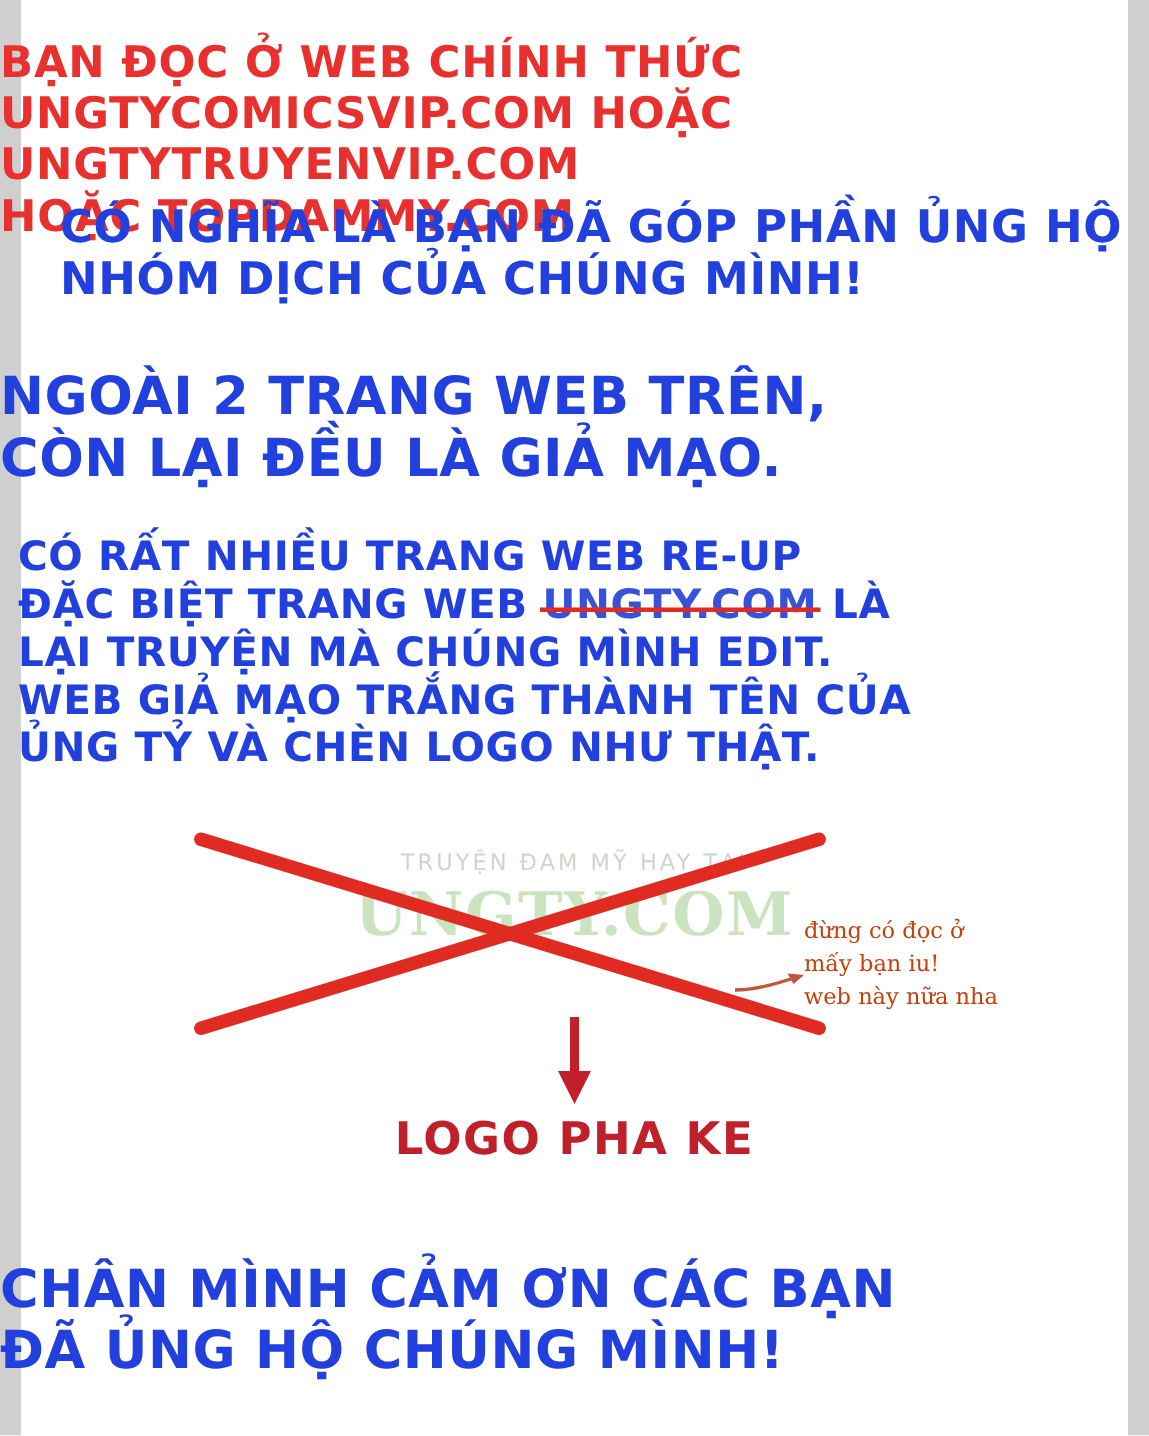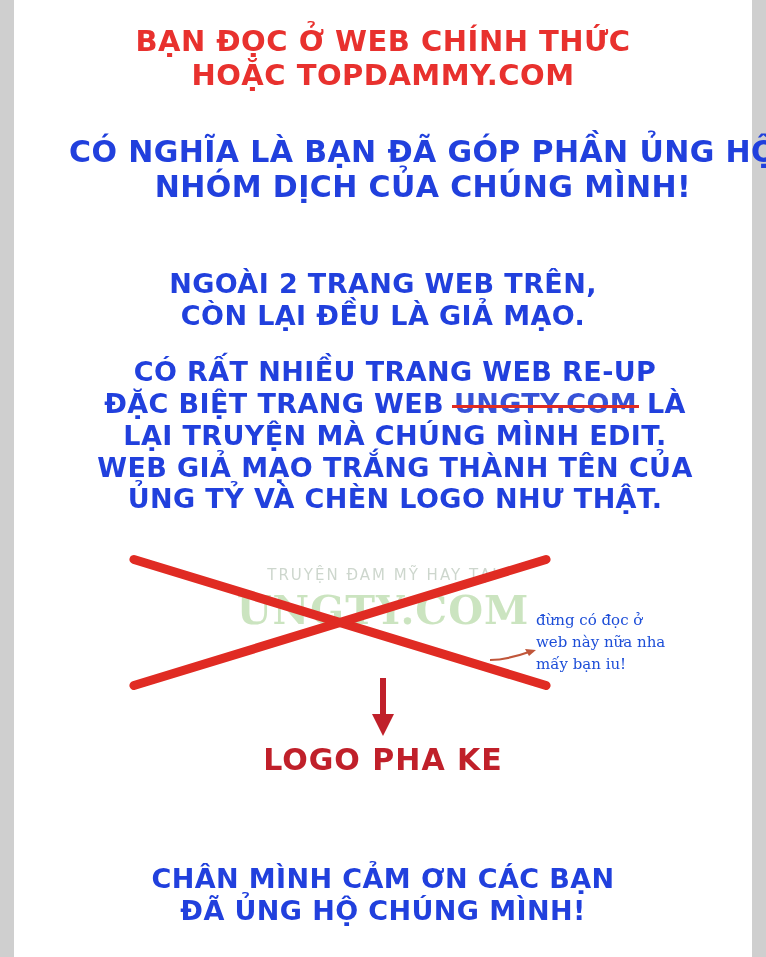--- a/index.html
+++ b/index.html
@@ -26,41 +26,41 @@
     bottom: 0;
     width: 14px;
     background: #cfcfcf;
   }
   .edge.left { left: 0; }
   .edge.right { right: 0; }
 
   .block {
     position: absolute;
     width: 100%;
-    text-align: center;
+    text-align: left;
     line-height: 1.18;
   }
 
   .red-head {
     color: #e8312e;
     font-family: "DejaVu Sans", sans-serif;
     font-weight: bold;
     letter-spacing: 0.5px;
   }
   .red-head .l1 { font-size: 29px; }
   .red-head .l2 { font-size: 29px; }
   .red-head .l3 { font-size: 29px; }
 
   .blue {
     color: #2140dd;
     font-weight: bold;
     letter-spacing: 0.4px;
   }
   .blue-big { font-size: 30px; margin-left: 40px; }
-  .blue-mid { font-size: 27px; margin-top: 23px; }
+  .blue-mid { font-size: 35px; }
   .blue-body { font-size: 27px; }
 
   .logo-area {
     position: absolute;
     left: 0;
     right: 0;
     top: 556px;
     height: 210px;
   }
   .fake-logo {
@@ -105,21 +105,21 @@
     transform-origin: center;
   }
   .cross .bar.a { transform: rotate(17deg); }
   .cross .bar.b { transform: rotate(-17deg); }
 
   .handwrite {
     position: absolute;
     left: 536px;
     top: 54px;
     width: 170px;
-    color: #1d4ed8;
+    color: #c2410c;
     font-size: 15px;
     font-family: "DejaVu Serif", serif;
     line-height: 1.45;
     text-align: left;
   }
   .arrow-right {
     position: absolute;
     left: 488px;
     top: 88px;
     width: 52px;
@@ -162,20 +162,21 @@
 </head>
 <body>
 
 <div class="page">
 
   <div class="edge left"></div>
   <div class="edge right"></div>
 
   <div class="block red-head" style="top:24px;">
     <div class="l1">BẠN ĐỌC Ở WEB CHÍNH THỨC</div>
+    <div class="l2">UNGTYCOMICSVIP.COM HOẶC UNGTYTRUYENVIP.COM</div>
     <div class="l3">HOẶC TOPDAMMY.COM</div>
   </div>
 
   <div class="block blue blue-big" style="top:134px;">
     <div>CÓ NGHĨA LÀ BẠN ĐÃ GÓP PHẦN ỦNG HỘ</div>
     <div>NHÓM DỊCH CỦA CHÚNG MÌNH!</div>
   </div>
 
   <div class="block blue blue-mid" style="top:245px;">
     <div>NGOÀI 2 TRANG WEB TRÊN,</div>
@@ -204,22 +205,22 @@
       <div class="bar b"></div>
     </div>
 
     <svg class="arrow-right" viewBox="0 0 52 20">
       <path d="M2 16 C 14 16, 30 12, 44 7" stroke="#c0563a" stroke-width="2.2" fill="none"></path>
       <path d="M48 6 L 37 5 L 41 12 Z" fill="#c0563a"></path>
     </svg>
 
     <div class="handwrite">
       <div>đừng có đọc ở</div>
+      <div>mấy bạn iu!</div>
       <div>web này nữa nha</div>
-      <div>mấy bạn iu!</div>
     </div>
 
     <svg class="arrow-down" viewBox="0 0 24 64">
       <path d="M12 2 L 12 46" stroke="#c0202a" stroke-width="6" fill="none"></path>
       <path d="M12 60 L 1 38 L 23 38 Z" fill="#c0202a"></path>
     </svg>
 
     <div class="logo-caption">LOGO PHA KE</div>
   </div>
 

